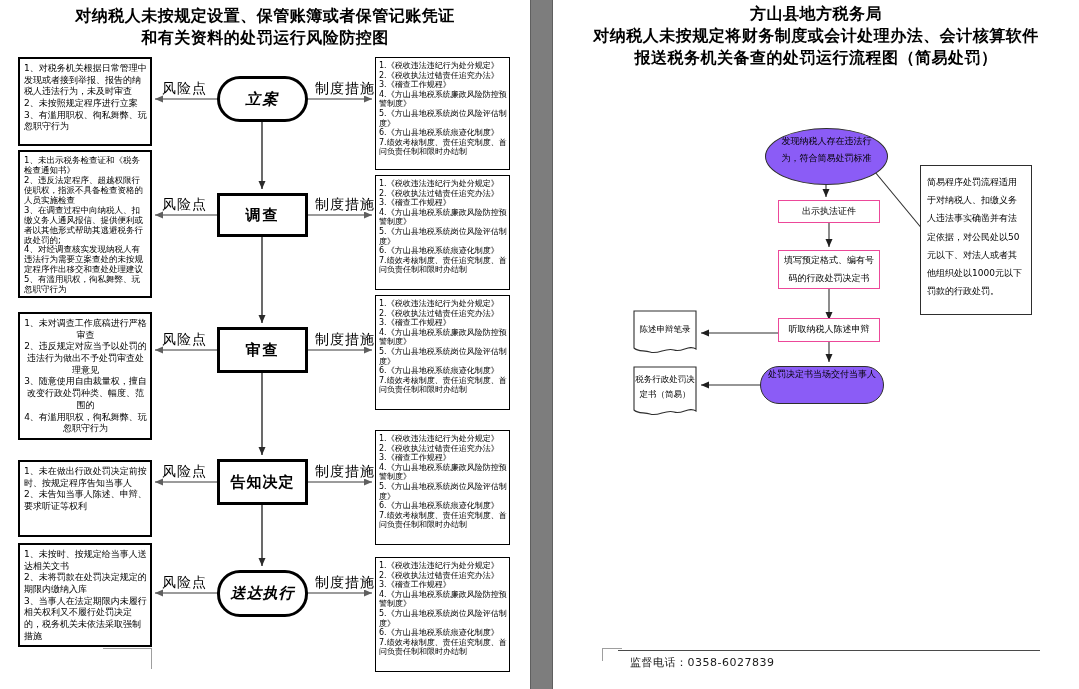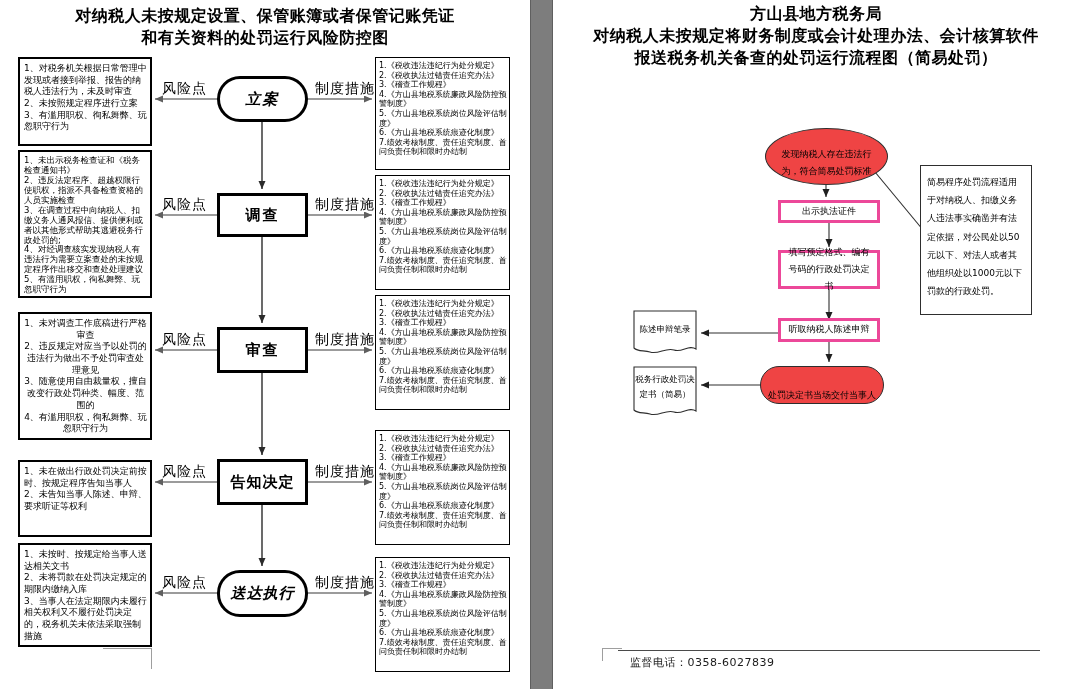--- a/index.html
+++ b/index.html
@@ -14,22 +14,22 @@
 
   
   .risk-box { position:absolute; left:18px; width:134px; border:2px solid #000; background:#fff; padding:4px 3px 2px 4px; font-size:9px; line-height:1.3; overflow:hidden; }
   .risk-box.dense { font-size:8.5px; line-height:1.17; }
   .measure-box { position:absolute; left:375px; width:135px; border:1px solid #000; background:#fff; padding:3px 2px 2px 3px; font-size:8px; line-height:1.2; overflow:hidden; }
   .node { position:absolute; left:217px; width:91px; border:3px solid #000; background:#fff; display:flex; align-items:center; justify-content:center; font-weight:bold; font-size:15px; letter-spacing:2px; }
   .node.stadium { border-radius:23px;font-style:italic; }
   .flow-lbl { position:absolute; font-size:14px; letter-spacing:1px; white-space:nowrap; }
 
   
-  .rp-oval { position:absolute; border:1px solid #2e2e2e; background:#ef4444; display:flex; align-items:flex-end; justify-content:center; text-align:center; font-size:9px; line-height:1.9; }
-  .rp-rect { position:absolute; left:225px; width:102px; border:3px solid #ec4899; background:#fff; display:flex; align-items:center; justify-content:center; text-align:center; font-size:9px; line-height:1.9; }
+  .rp-oval { position:absolute; border:1px solid #2e2e2e; background:#8b5cf6; display:flex; align-items:flex-start; justify-content:center; text-align:center; font-size:9px; line-height:1.9; }
+  .rp-rect { position:absolute; left:225px; width:102px; border:1px solid #ec4899; background:#fff; display:flex; align-items:center; justify-content:center; text-align:center; font-size:9px; line-height:1.9; }
   .rp-doc { position:absolute; left:80px; width:64px; }
   .rp-doc svg { display:block; }
   .rp-doc .doc-text { position:absolute; left:0; top:4px; width:100%; text-align:center; font-size:8.5px; line-height:1.75; }
   .note-box { position:absolute; left:367px; top:165px; width:112px; height:150px; border:1px solid #2e2e2e; background:#fff; padding:7px 6px; font-size:9px; line-height:2.02; overflow:hidden; }
   .footer-line { position:absolute; left:65px; top:650px; width:422px; border-top:1px solid #4a4a4a; }
   .footer-text { position:absolute; left:77px; top:655px; font-size:11px; color:#1a1a1a; letter-spacing:0.5px; }
   .corner-mark { position:absolute; }
   .cm-left { left:103px; top:648px; width:49px; height:21px; border-top:1px solid #9e9e9e; border-right:1px solid #9e9e9e; }
   .cm-right { left:49px; top:648px; width:20px; height:13px; border-top:1px solid #9e9e9e; border-left:1px solid #9e9e9e; }
 </style>

